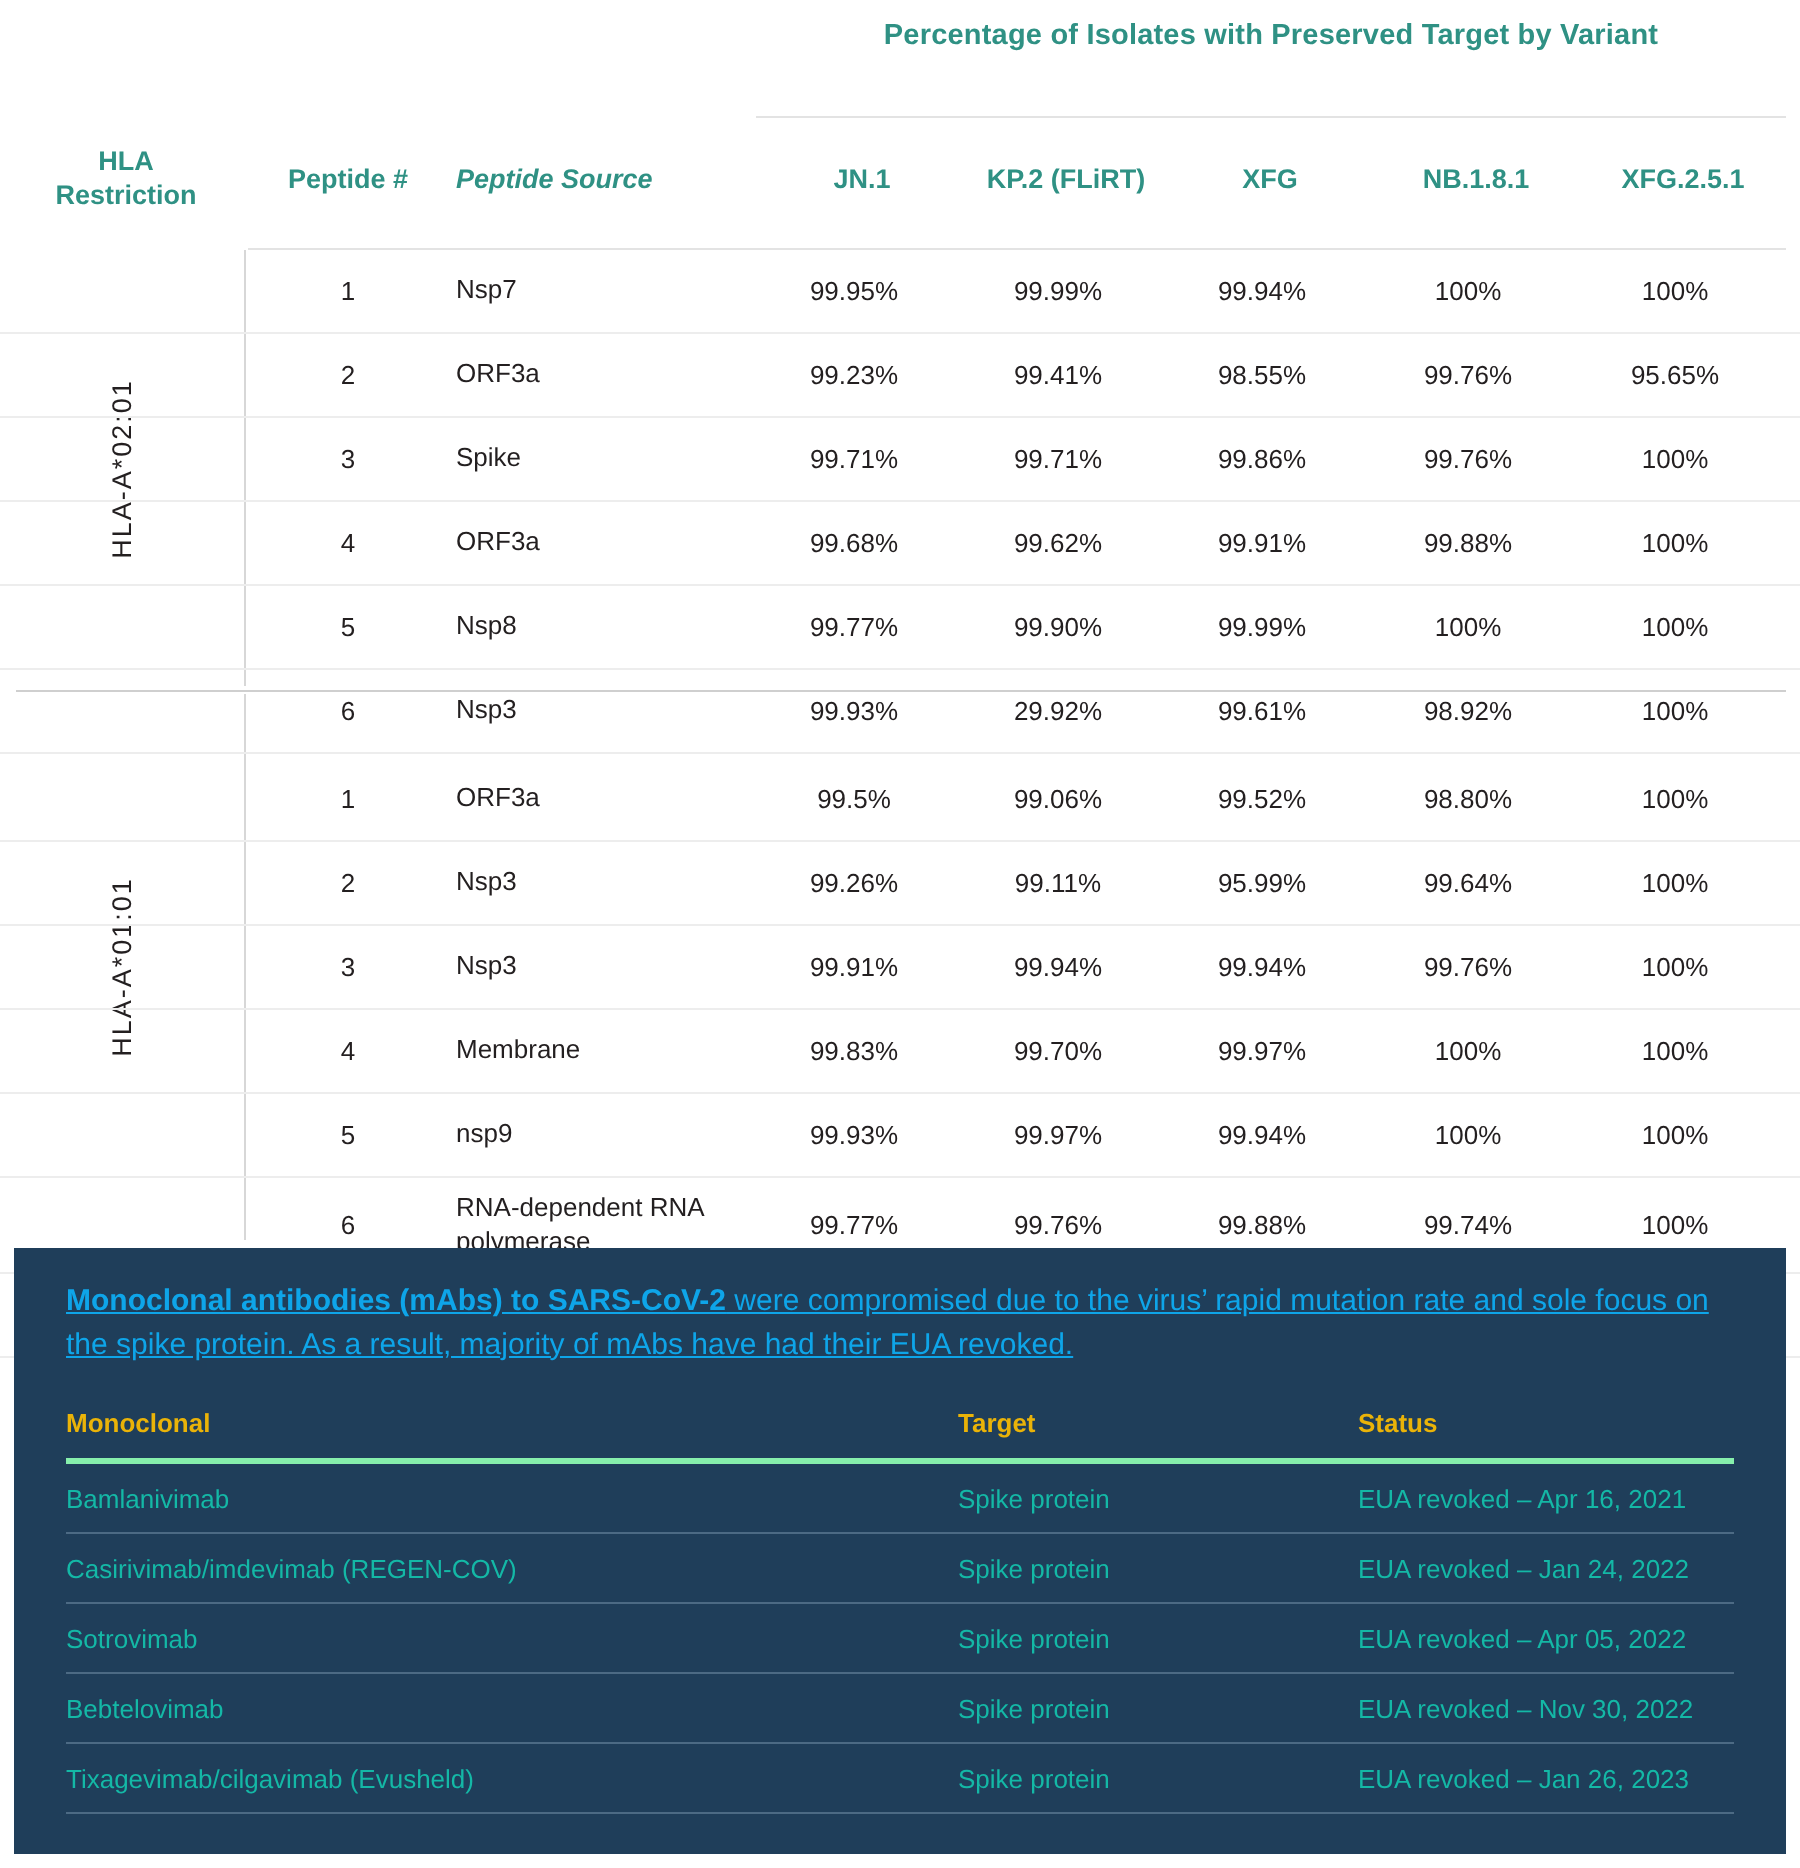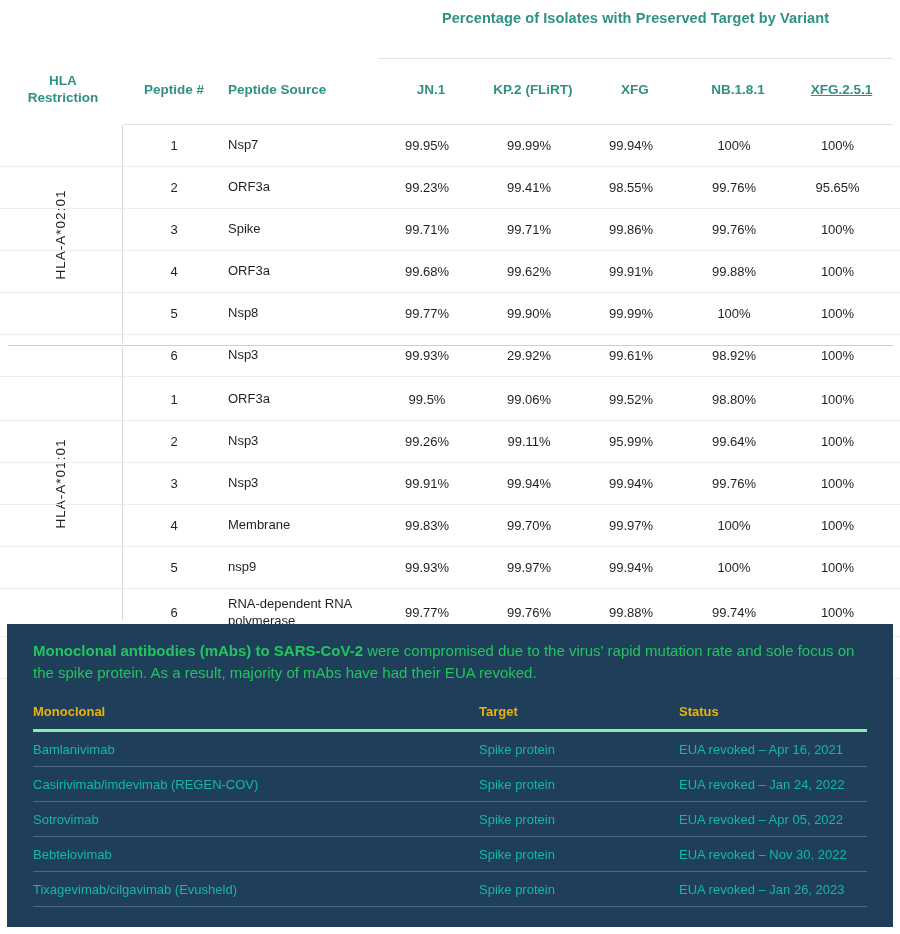--- a/index.html
+++ b/index.html
@@ -53,26 +53,26 @@
     font-weight: bold;
     color: #2f9184;
     display: flex;
     align-items: center;
     justify-content: center;
     text-align: center;
     line-height: 1.25;
   }
   .colhead.hla     { left: 8px;   width: 110px; }
   .colhead.pepnum  { left: 124px; width: 100px; }
-  .colhead.pepsrc  { left: 228px; width: 150px; justify-content: flex-start; text-align: right;}
+  .colhead.pepsrc  { left: 228px; width: 150px; justify-content: flex-start; text-align: right; font-style: italic;}
   .colhead.v0 { left: 380px; width: 102px; }
   .colhead.v1 { left: 482px; width: 102px; }
   .colhead.v2 { left: 584px; width: 102px; }
   .colhead.v3 { left: 686px; width: 104px; }
-  .colhead.v4 { left: 790px; width: 103px; text-decoration: underline; }
+  .colhead.v4 { left: 790px; width: 103px; }
 
   .head-bottom-rule {
     position: absolute;
     left: 124px;
     top: 124px;
     width: 769px;
     height: 1px;
     background: #e3e3e3;
   }
 
@@ -156,22 +156,23 @@
     width: 886px;
     height: 303px;
     background: #1f3e5a;
     box-sizing: border-box;
     padding: 16px 26px 10px 26px;
     color: #ffffff;
   }
   .mab-intro {
     font-size: 15px;
     line-height: 1.45;
-    color: #22c55e;
+    color: #0ea5e9;
     margin: 0 0 20px 0;
+    text-decoration: underline;
   }
   .mab-intro b { font-weight: bold; }
 
   .mab-table { width: 100%; border-collapse: collapse; }
   .mab-table th {
     text-align: left;
     font-size: 13px;
     font-weight: bold;
     color: #eab308;
     padding: 0 0 10px 0;

